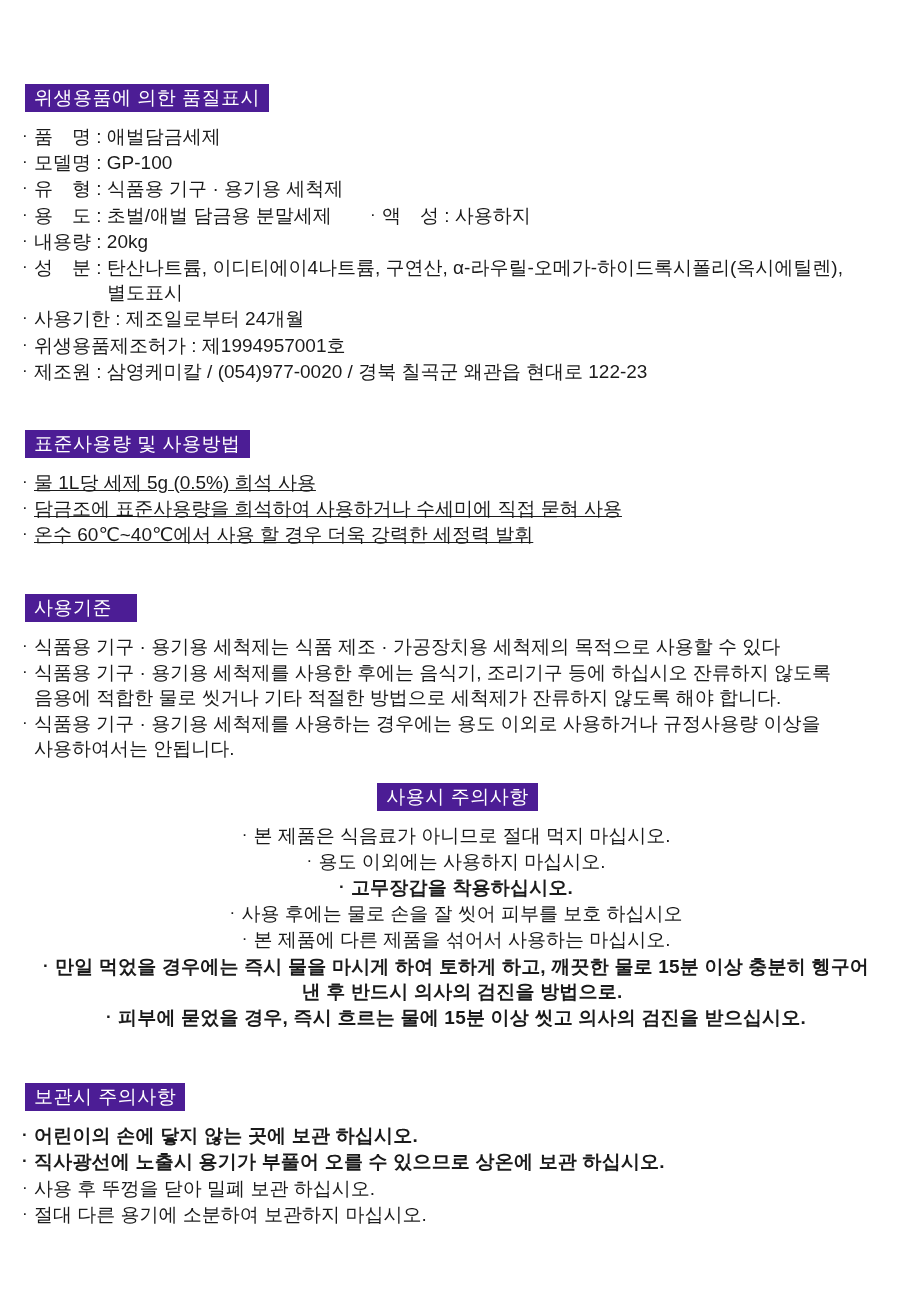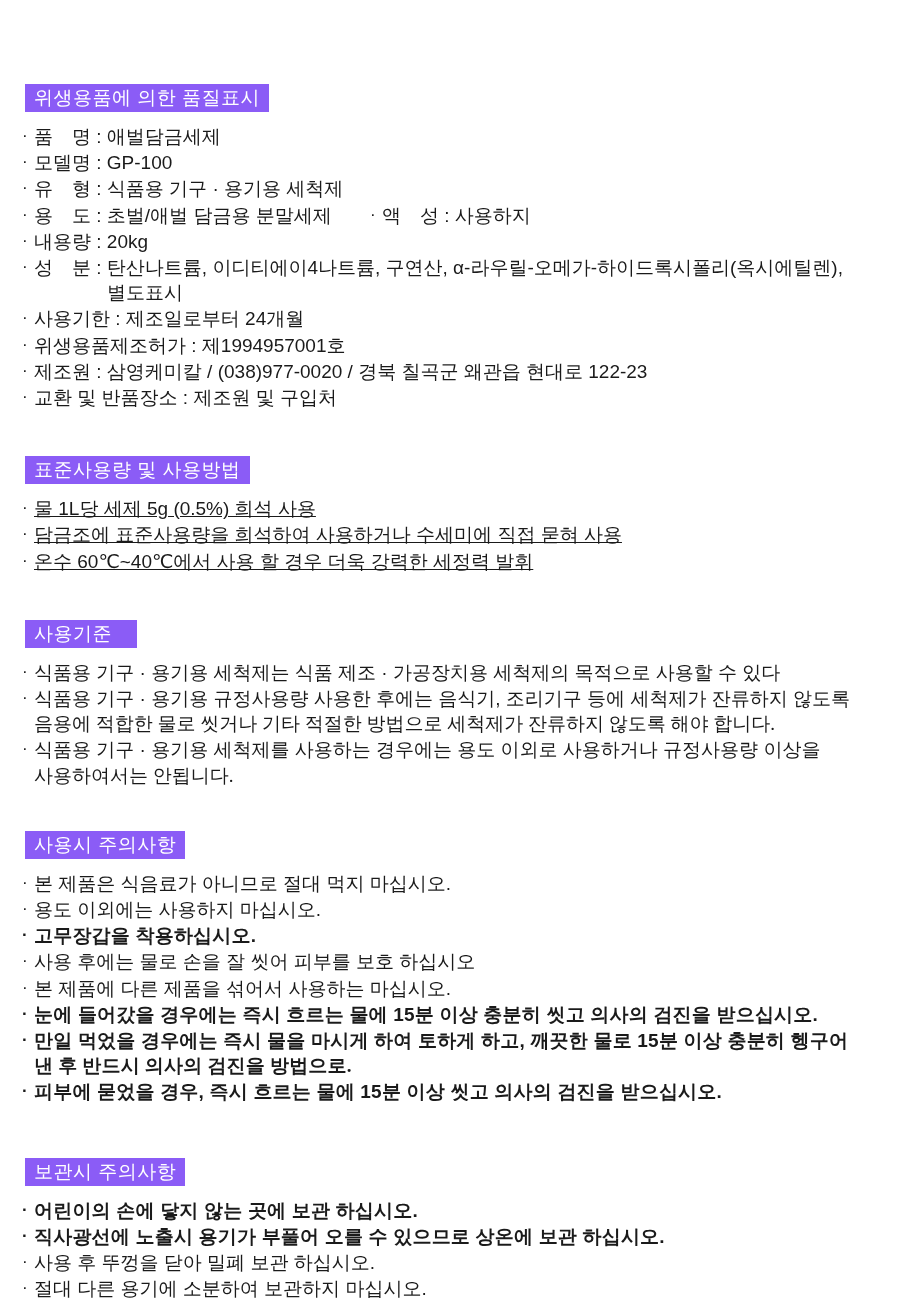--- a/index.html
+++ b/index.html
@@ -12,48 +12,48 @@
     height: 1300px;
     overflow: hidden;
     color: #1a1a1a;
   }
   .doc {
     padding: 84px 10px 0 22px;
   }
   .sec { position: relative; }
   .sec-header {
     display: inline-block;
-    background: #8b5cf6;
+    background: #4c1d95;
     color: #ffffff;
     font-size: 19px;
     line-height: 21px;
     padding: 3px 9px 4px 9px;
     margin-left: 3px;
     margin-bottom: 11px;
     letter-spacing: 0.5px;
   }
   .sec.s3 .sec-header { padding-right: 25px; }
   .sec.s2 { margin-top: 46px; text-decoration: underline; }
   .sec.s3 { margin-top: 46px; }
-  .sec.s4 { margin-top: 43px; }
+  .sec.s4 { margin-top: 21px; text-align: center; }
   .sec.s5 { margin-top: 53px; }
   .line {
     position: relative;
     font-size: 19px;
     line-height: 25.2px;
     white-space: nowrap;
   }
   .bullet {
     display: inline-block;
     width: 6px;
     margin-right: 6px;
     vertical-align: 2px;
     font-size: 17px;
   }
-  .cont { margin-left: 12px; font-family: Liberation Serif, serif; }     
+  .cont { margin-left: 12px; }     
   .cont-deep { margin-left: 85px; }
   .col2 {
     position: absolute;
     left: 348px;
     top: 0;
   }
   .bold { font-weight: bold; letter-spacing: 0.2px; }
 </style>
 </head>
 <body>
@@ -65,51 +65,49 @@
 
     <div class="line"><span class="bullet">·</span><span>품　명 : 애벌담금세제</span></div>
     <div class="line"><span class="bullet">·</span><span>모델명 : GP-100</span></div>
     <div class="line"><span class="bullet">·</span><span>유　형 : 식품용 기구 · 용기용 세척제</span></div>
     <div class="line"><span class="bullet">·</span><span>용　도 : 초벌/애벌 담금용 분말세제</span><span class="col2"><span class="bullet">·</span><span>액　성 : 사용하지</span></span></div>
     <div class="line"><span class="bullet">·</span><span>내용량 : 20kg</span></div>
     <div class="line"><span class="bullet">·</span><span>성　분 : 탄산나트륨, 이디티에이4나트륨, 구연산, α-라우릴-오메가-하이드록시폴리(옥시에틸렌),</span></div>
     <div class="line cont-deep"><span>별도표시</span></div>
     <div class="line"><span class="bullet">·</span><span>사용기한 : 제조일로부터 24개월</span></div>
     <div class="line"><span class="bullet">·</span><span>위생용품제조허가 : 제1994957001호</span></div>
-    <div class="line"><span class="bullet">·</span><span>제조원 : 삼영케미칼 / (038)977-0020 / 경북 칠곡군 왜관읍 현대로 122-23</span></div>
-    <div class="line"><span class="bullet">·</span><span>교환 및 반품장소 : 제조원 및 구입처</span></div>
+    <div class="line"><span class="bullet">·</span><span>제조원 : 삼영케미칼 / (054)977-0020 / 경북 칠곡군 왜관읍 현대로 122-23</span></div>
   </section>
 
   <section class="sec s2">
     <div class="sec-header">표준사용량 및 사용방법</div>
 
     <div class="line"><span class="bullet">·</span><span>물 1L당 세제 5g (0.5%) 희석 사용</span></div>
     <div class="line"><span class="bullet">·</span><span>담금조에 표준사용량을 희석하여 사용하거나 수세미에 직접 묻혀 사용</span></div>
     <div class="line"><span class="bullet">·</span><span>온수 60℃~40℃에서 사용 할 경우 더욱 강력한 세정력 발휘</span></div>
   </section>
 
   <section class="sec s3">
     <div class="sec-header">사용기준</div>
 
     <div class="line"><span class="bullet">·</span><span>식품용 기구 · 용기용 세척제는 식품 제조 · 가공장치용 세척제의 목적으로 사용할 수 있다</span></div>
-    <div class="line"><span class="bullet">·</span><span>식품용 기구 · 용기용 규정사용량 사용한 후에는 음식기, 조리기구 등에 세척제가 잔류하지 않도록</span></div>
+    <div class="line"><span class="bullet">·</span><span>식품용 기구 · 용기용 세척제를 사용한 후에는 음식기, 조리기구 등에 하십시오 잔류하지 않도록</span></div>
     <div class="line cont"><span>음용에 적합한 물로 씻거나 기타 적절한 방법으로 세척제가 잔류하지 않도록 해야 합니다.</span></div>
     <div class="line"><span class="bullet">·</span><span>식품용 기구 · 용기용 세척제를 사용하는 경우에는 용도 이외로 사용하거나 규정사용량 이상을</span></div>
     <div class="line cont"><span>사용하여서는 안됩니다.</span></div>
   </section>
 
   <section class="sec s4">
     <div class="sec-header">사용시 주의사항</div>
 
     <div class="line"><span class="bullet">·</span><span>본 제품은 식음료가 아니므로 절대 먹지 마십시오.</span></div>
     <div class="line"><span class="bullet">·</span><span>용도 이외에는 사용하지 마십시오.</span></div>
     <div class="line bold"><span class="bullet">·</span><span>고무장갑을 착용하십시오.</span></div>
     <div class="line"><span class="bullet">·</span><span>사용 후에는 물로 손을 잘 씻어 피부를 보호 하십시오</span></div>
     <div class="line"><span class="bullet">·</span><span>본 제품에 다른 제품을 섞어서 사용하는 마십시오.</span></div>
-    <div class="line bold"><span class="bullet">·</span><span>눈에 들어갔을 경우에는 즉시 흐르는 물에 15분 이상 충분히 씻고 의사의 검진을 받으십시오.</span></div>
     <div class="line bold"><span class="bullet">·</span><span>만일 먹었을 경우에는 즉시 물을 마시게 하여 토하게 하고, 깨끗한 물로 15분 이상 충분히 헹구어</span></div>
     <div class="line cont bold"><span>낸 후 반드시 의사의 검진을 방법으로.</span></div>
     <div class="line bold"><span class="bullet">·</span><span>피부에 묻었을 경우, 즉시 흐르는 물에 15분 이상 씻고 의사의 검진을 받으십시오.</span></div>
   </section>
 
   <section class="sec s5">
     <div class="sec-header">보관시 주의사항</div>
 
     <div class="line bold"><span class="bullet">·</span><span>어린이의 손에 닿지 않는 곳에 보관 하십시오.</span></div>
     <div class="line bold"><span class="bullet">·</span><span>직사광선에 노출시 용기가 부풀어 오를 수 있으므로 상온에 보관 하십시오.</span></div>

